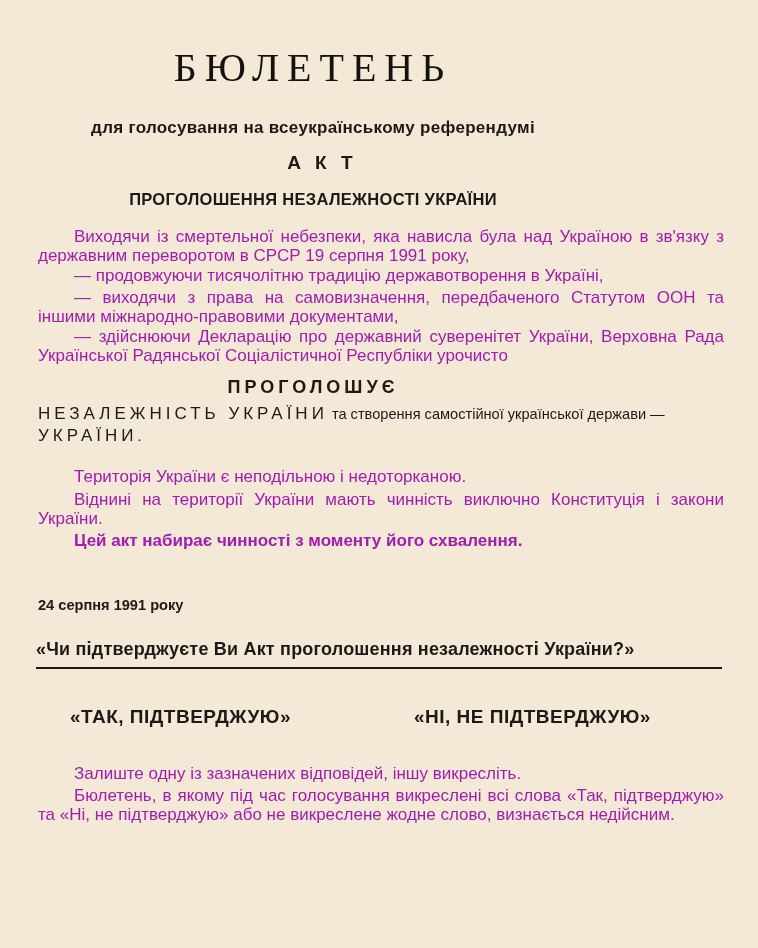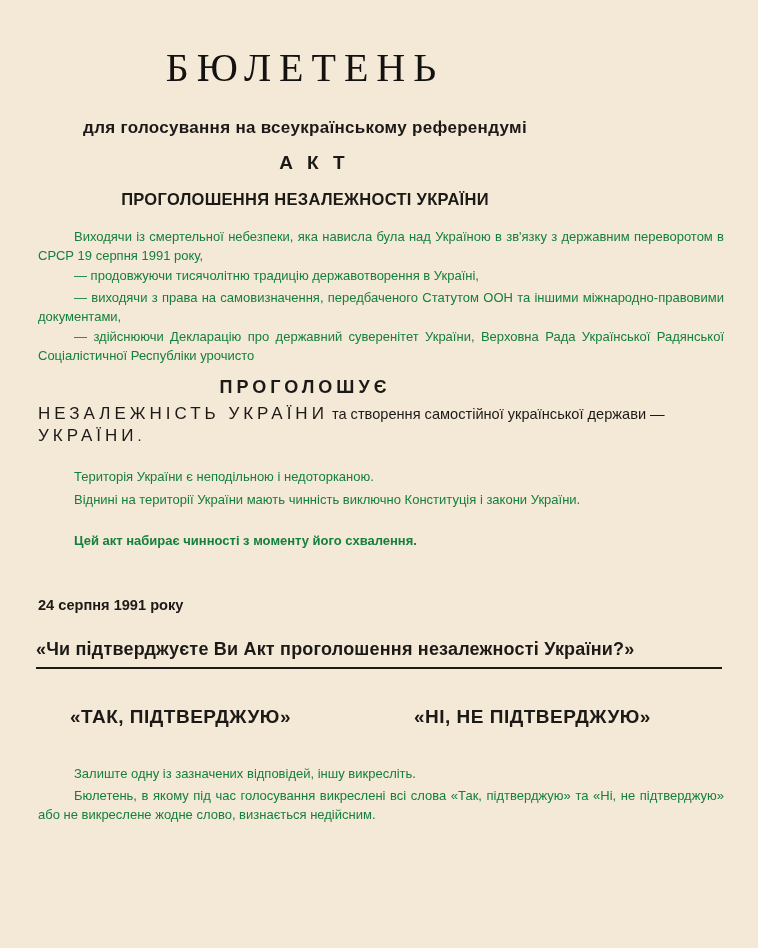--- a/index.html
+++ b/index.html
@@ -15,21 +15,21 @@
       position: relative;
       overflow: hidden;
     }
     .page {
       position: absolute;
       left: 0; top: 0;
       width: 758px;
       height: 948px;
     }
     .abs { position: absolute; white-space: nowrap; }
-    .center { left: 0; width: 610px; text-align: center; }
+    .center { left: 8px; width: 610px; text-align: center; }
 
     .title {
       top: 44px;
       font-family: "Liberation Serif", serif;
       font-size: 40px;
       letter-spacing: 8px;
       font-weight: normal;
       color: #141210;
     }
     .subtitle {
@@ -46,23 +46,23 @@
       padding-left: 14px;
     }
     .act-title {
       top: 190px;
       font-size: 16.5px;
       font-weight: bold;
       letter-spacing: 0.3px;
     }
 
     .para {
-      font-size: 13px;
+      font-size: 17px;
       line-height: 19px;
-      color: #15803d;
+      color: #a21caf;
     }
     .p1 { top: 227px; left: 38px; width: 686px; white-space: normal; text-align: justify; text-indent: 36px; }
     .p2 { top: 266px; left: 74px; }
     .p3 { top: 288px; left: 38px; width: 686px; white-space: normal; text-align: justify; text-indent: 36px; }
     .p4 { top: 327px; left: 38px; width: 686px; white-space: normal; text-align: justify; text-indent: 36px; }
 
     .proclaims {
       top: 377px;
       font-size: 18px;
       font-weight: bold;

